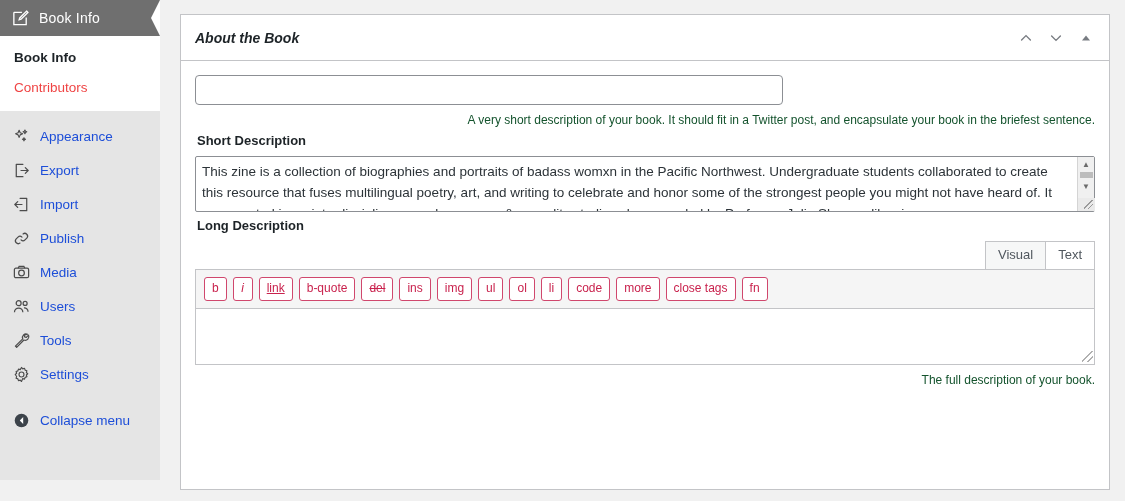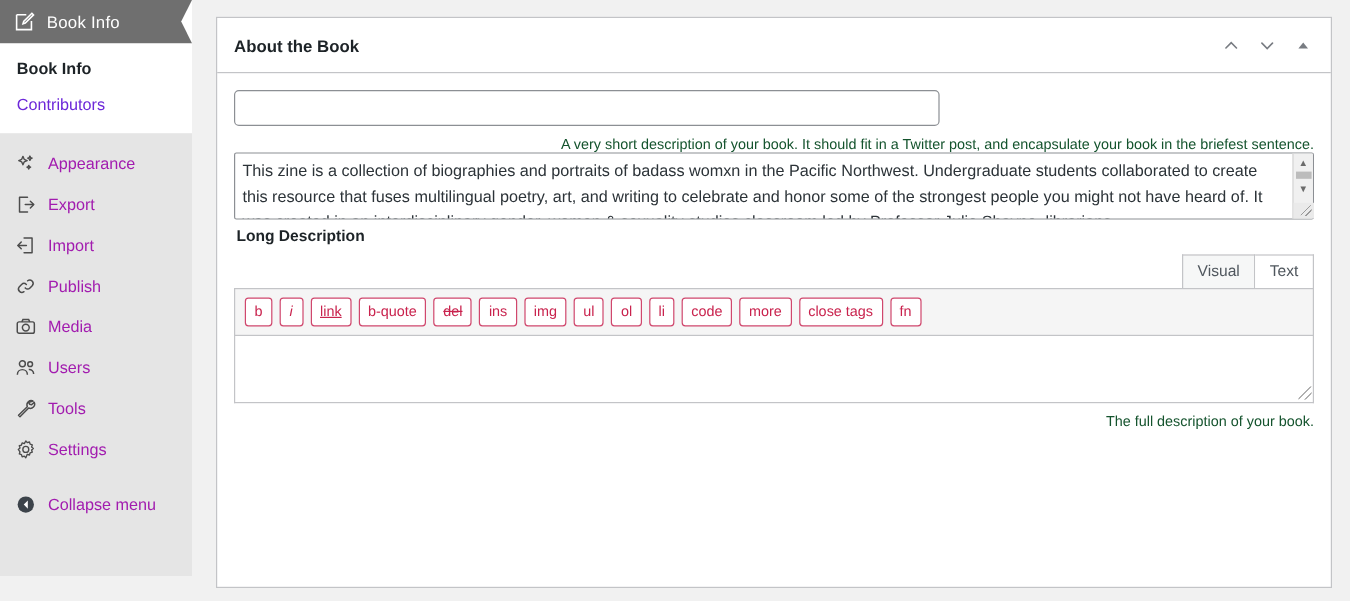--- a/index.html
+++ b/index.html
@@ -57,21 +57,21 @@
     letter-spacing: .2px;
     color: #ffffff;
   }
 
   .submenu {
     background: #ffffff;
     padding: 7px 0 9px 0;
   }
   .submenu-item {
     font-size: 13.5px;
-    color: #6d28d9;
+    color: #ef4444;
     padding: 6px 0 6px 14px;
     cursor: pointer;
     line-height: 1.3;
   }
   .submenu-item.current { font-weight: bold; color: #1d2327; }
 
   .menu-list { padding-top: 8px; }
   .menu-item {
     display: flex;
     align-items: center;
@@ -83,21 +83,21 @@
   .menu-item .mi-icon {
     width: 22px; height: 22px;
     margin-right: 8px;
     display: inline-flex;
     align-items: center;
     justify-content: center;
     flex: none;
   }
   .menu-item .mi-label {
     font-size: 13.5px;
-    color: #a21caf;
+    color: #1d4ed8;
   }
   .menu-gap { height: 12px; }
 
   
   .main {
     flex: 1;
     padding: 14px 16px 0 20px;
     overflow: hidden;
   }
   .postbox {
@@ -111,20 +111,21 @@
     align-items: center;
     height: 46px;
     border-bottom: 1px solid #c3c4c7;
     padding: 0 8px 0 14px;
   }
   .postbox-title {
     font-size: 14px;
     font-weight: bold;
     color: #1d2327;
     flex: 1;
+    font-style: italic;
   }
   .hdr-btn {
     width: 30px; height: 30px;
     display: inline-flex;
     align-items: center;
     justify-content: center;
     cursor: pointer;
     color: #787c82;
   }
 
@@ -441,20 +442,21 @@
             <path d="M6 3.5l4 5H2z" fill="#787c82"></path>
           </svg>
         </div>
       </div>
 
       <div class="postbox-body">
 
         <input class="text-input" type="text" placeholder="" style="">
         <div class="help-text">A very short description of your book. It should fit in a Twitter post, and encapsulate your book in the briefest sentence.</div>
 
+        <div class="field-label">Short Description</div>
         <div class="short-desc-wrap">
           <textarea class="short-desc" style="">This zine is a collection of biographies and portraits of badass womxn in the Pacific Northwest. Undergraduate students collaborated to create this resource that fuses multilingual poetry, art, and writing to celebrate and honor some of the strongest people you might not have heard of. It was created in an interdisciplinary gender, women &amp; sexuality studies classroom led by Professor Julie Shayne, librarians</textarea>
           <div class="fake-scroll">
             <div class="fs-arrow">▲</div>
             <div class="fs-thumb"></div>
             <div class="fs-arrow">▼</div>
             <div class="fs-grip"></div>
           </div>
         </div>
 

